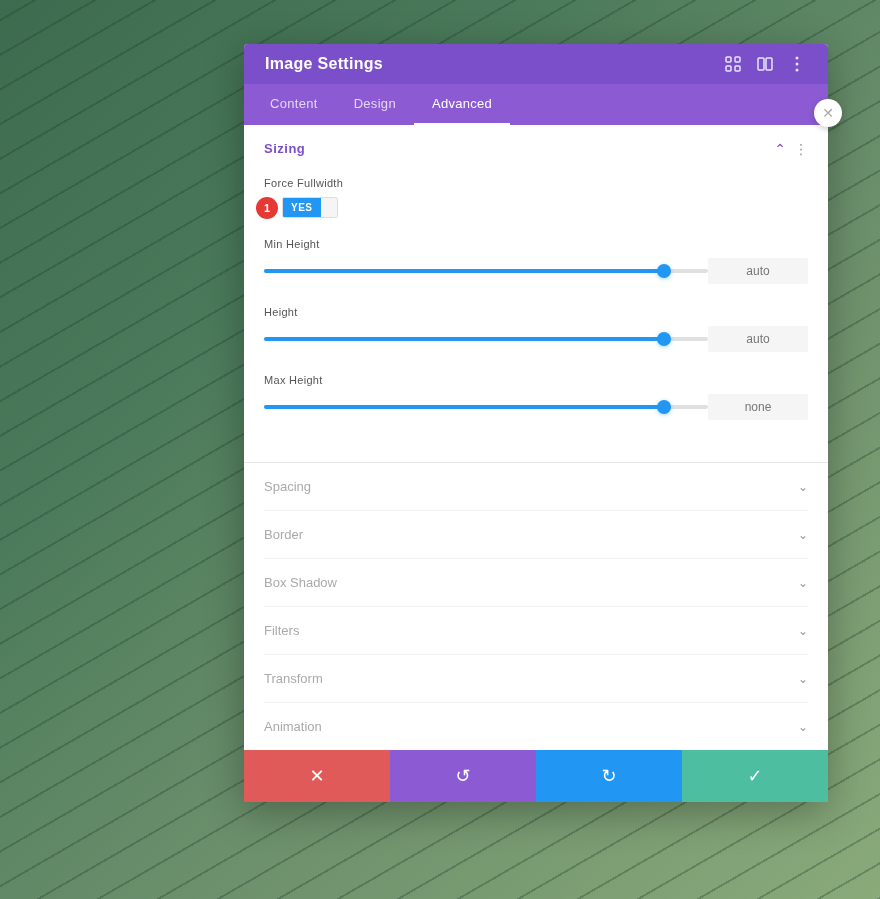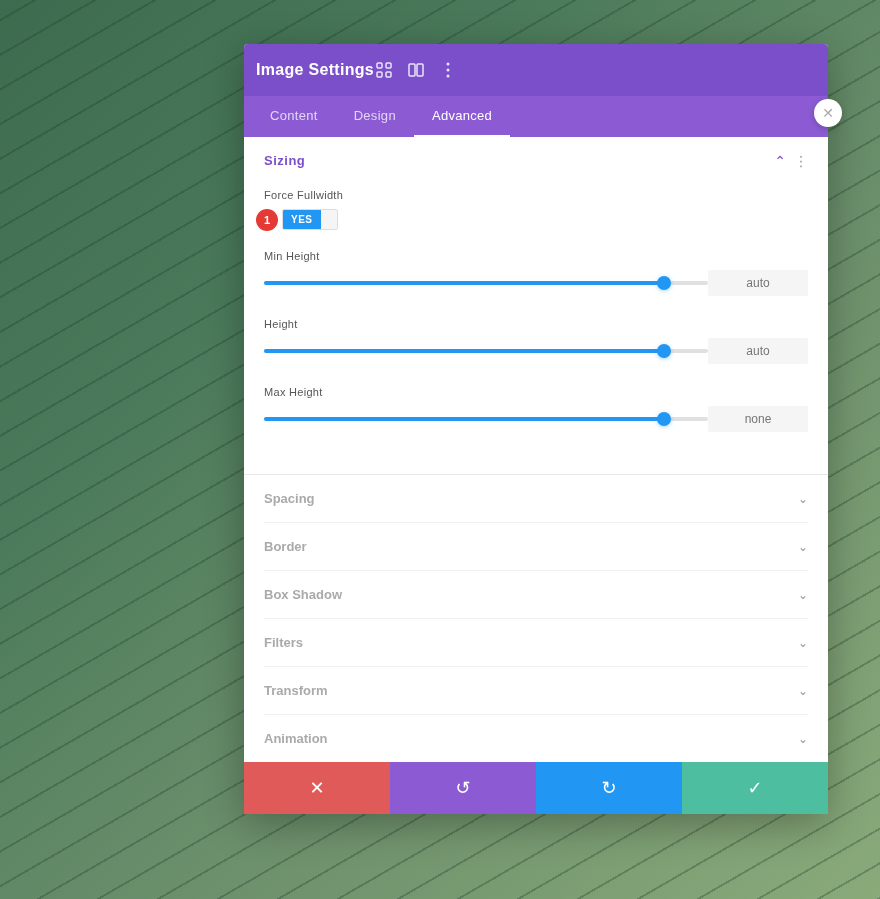--- a/index.html
+++ b/index.html
@@ -36,24 +36,25 @@
       background: #fff;
       border-radius: 4px;
       box-shadow: 0 10px 40px rgba(0,0,0,0.3);
       display: flex;
       flex-direction: column;
       max-height: 810px;
     }
     .panel-header {
       background: #7b4fc9;
       border-radius: 4px 4px 0 0;
-      padding: 0 12px;
-      height: 52px;
-      display: flex;
-      align-items: center;
+      padding: 0 21px;
+      height: 40px;
+      display: flex;
+      align-items: center;
+      justify-content: space-between;
     }
     .panel-title {
       color: #fff;
       font-size: 16px;
       font-weight: 600;
       letter-spacing: 0.3px;
     }
     .header-icons {
       display: flex;
       gap: 12px;
@@ -230,21 +231,21 @@
       padding: 16px 0;
       border-bottom: 1px solid #f0f0f0;
       cursor: pointer;
     }
     .collapsed-item:last-child {
       border-bottom: none;
     }
     .collapsed-label {
       font-size: 13px;
       color: #aaa;
-      font-weight: 700;
+      font-weight: 400;
     }
     .panel-footer {
       display: flex;
       height: 52px;
     }
     .footer-btn {
       flex: 1;
       display: flex;
       align-items: center;
       justify-content: center;

